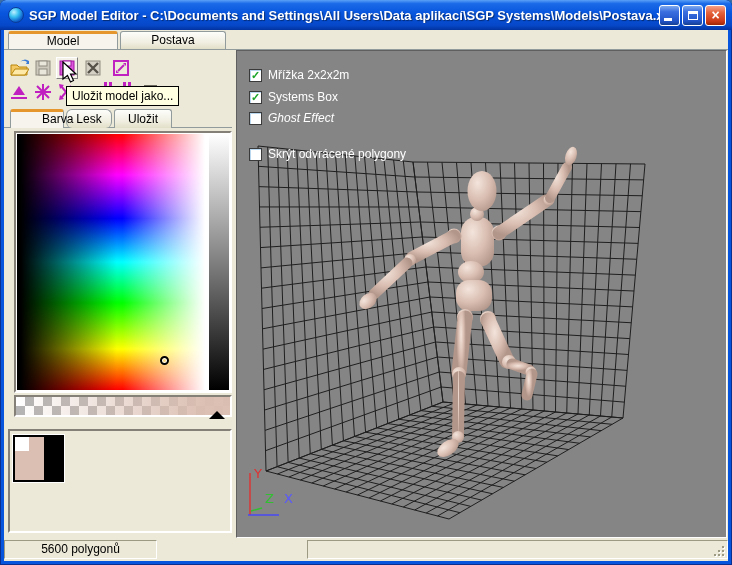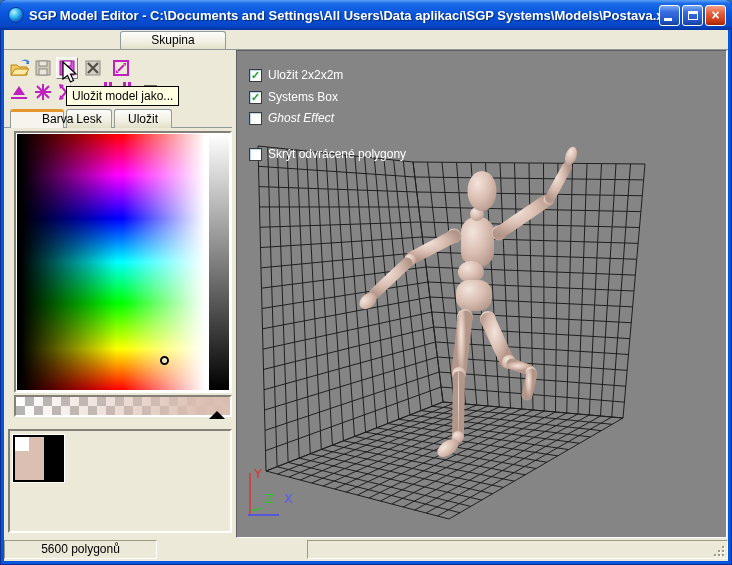--- a/index.html
+++ b/index.html
@@ -101,21 +101,22 @@
           <div class="glyph-min"></div>
         </div>
       <div class="tb-btn">
           <div class="glyph-max"></div>
         </div>
       <div class="tb-btn close">×</div>
     </div>
   </div>
 
   <div class="tabbar">
-    <div class="tab" style="left:116px;width:106px;">Skupina</div>
+    <div class="tab active" style="left:4px;width:110px;">Model</div>
+    <div class="tab" style="left:116px;width:106px;">Postava</div>
   </div>
 
   <div class="main">
 
     <div class="tool-row" style="top:7px;">
       <div class="tool-btn" style="left:0px;">
         <svg width="20" height="20">
           <path d="M2 7 l6 0 2 2 8 0 0 8 -16 0 z" fill="#f4c963" stroke="#b8860b" stroke-width="1"></path>
           <path d="M2 17 l4 -6 14 0 -4 6 z" fill="#ffe9a8" stroke="#b8860b" stroke-width="1"></path>
           <path d="M10 5 q4 -4 8 -1 l-1 2 4 0 0 -4 -1 1 q-5 -4 -10 2 z" fill="#3a7bd5"></path>
@@ -177,21 +178,21 @@
     <i class="frag dark" style="left:140px;"></i>
 
     <div class="tooltip">Uložit model jako...</div>
 
     <svg class="cursor" width="18" height="24">
       <polygon points="1,1 1,18 5.5,14.5 8.5,21 11.5,19.5 8.5,13 14,13" fill="#fff" stroke="#000" stroke-width="1.2"></polygon>
     </svg>
 
     <div class="subtabbar">
       <div class="subtab active" style="left:6px;width:54px;padding-left:31px;">Barva</div>
-      <div class="subtab" style="left:62px;width:46px;">Lesk</div>
+      <div class="subtab" style="left:62px;width:46px;border-radius:6px;">Lesk</div>
       <div class="subtab" style="left:110px;width:58px;">Uložit</div>
     </div>
 
     <div class="color-field">
       <div class="hue-field">
         <div class="sel-ring"></div>
       </div>
       <div class="gray-strip"></div>
     </div>
 
@@ -362,21 +363,21 @@
           <line x1="11" y1="464" x2="42" y2="464" stroke="#4444ff" stroke-width="1.4"></line>
           <line x1="14" y1="460" x2="25" y2="457" stroke="#30c030" stroke-width="1.4"></line>
           <text x="17" y="427" fill="#e03030">Y</text>
           <text x="28" y="452" fill="#30c030">Z</text>
           <text x="47" y="452" fill="#5858ff">X</text>
         </g>
       </svg>
 
       <div class="vp-check" style="top:17px;">
         <div class="vp-box">✓</div>
-        <div class="vp-label">Uložit 2x2x2m</div>
+        <div class="vp-label">Mřížka 2x2x2m</div>
       </div>
       <div class="vp-check" style="top:39px;">
         <div class="vp-box">✓</div>
         <div class="vp-label">Systems Box</div>
       </div>
       <div class="vp-check" style="top:60px;font-style:italic;">
         <div class="vp-box"></div>
         <div class="vp-label">Ghost Effect</div>
       </div>
       <div class="vp-check" style="top:84px;margin-top:12px;">

